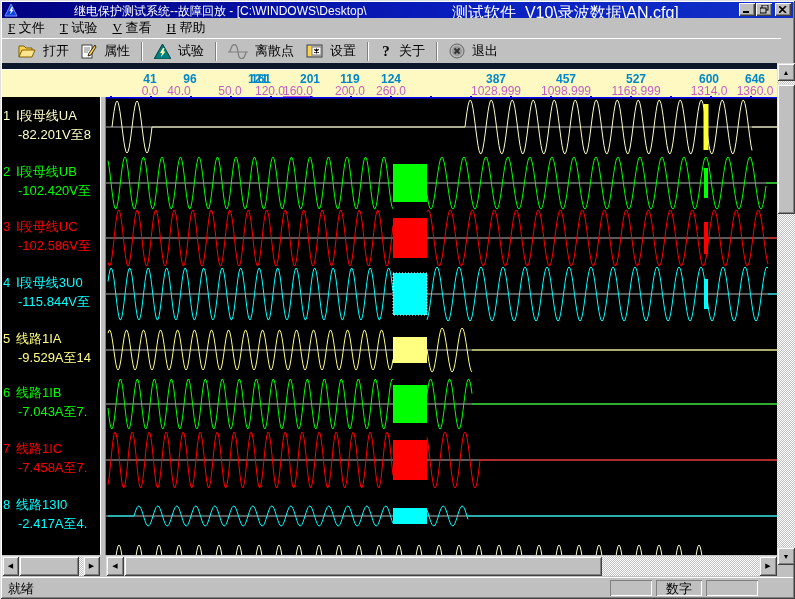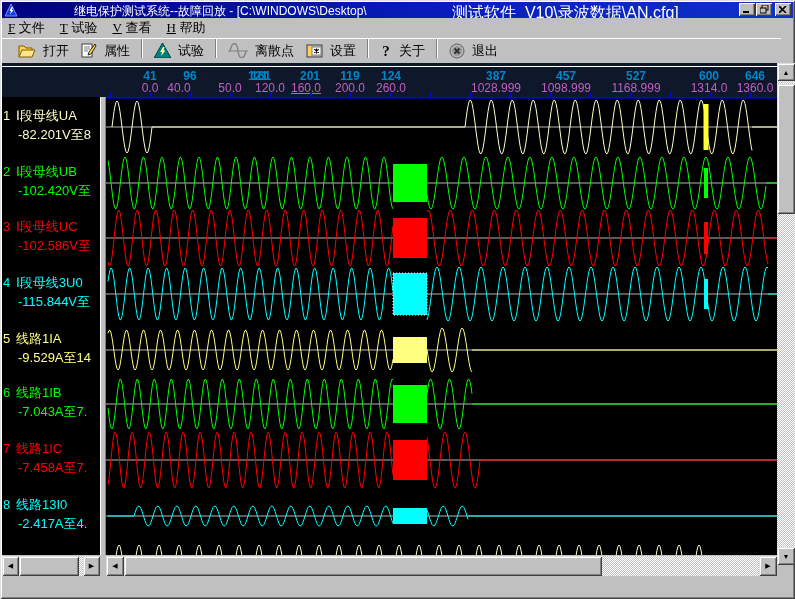--- a/index.html
+++ b/index.html
@@ -20,28 +20,28 @@
   .winbtn.close { margin-left:2px; }
 
   
   .menubar { position:absolute; left:2px; top:18px; right:2px; height:20px; background:#C0C0C0;
              display:flex; align-items:center; font-size:13px; color:#000; }
   .menu-item { padding:2px 9px 2px 6px; white-space:nowrap; }
   .menu-key { text-decoration:underline; font-family:"Liberation Serif",serif; }
 
   
   .toolbar { position:absolute; left:2px; top:38px; right:14px; height:25px; background:#C0C0C0;
-             border-top:1px solid #FFFFFF; display:flex; }
+             border-top:1px solid #FFFFFF; display:flex; align-items:center; }
   .tbtn { height:23px; display:flex; align-items:center; gap:7px; padding:0 6px; font-size:13px; color:#000; white-space:nowrap; }
   .tbtn svg { flex:0 0 auto; }
   .tsep { width:2px; height:19px; margin:0 5px; border-left:1px solid #808080; border-right:1px solid #FFFFFF; }
 
   
-  .ruler { position:absolute; left:2px; top:63px; width:775px; height:34px; background:#0f172a;
-           border-top:3px solid #0f172a; box-shadow: inset 0 1px 0 #FFFFFF; overflow:hidden; }
+  .ruler { position:absolute; left:2px; top:63px; width:775px; height:34px; background:#fef9c3;
+           border-top:6px solid #0f172a; box-shadow: inset 0 1px 0 #FFFFFF; overflow:hidden; }
   .r-sample { position:absolute; top:3px; transform:translateX(-50%); font-size:12px; font-weight:bold; }
   .r-time   { position:absolute; top:15px; transform:translateX(-50%); font-size:12px; }
   .r-tick   { position:absolute; top:27px; width:2px; height:7px; }
 
   
   .labels-pane { position:absolute; left:2px; top:97px; width:98px; height:458px; background:#000; overflow:hidden; }
   .splitter    { position:absolute; left:100px; top:97px; width:6px; height:458px; background:#C0C0C0;
                  box-shadow: inset 1px 0 0 #FFFFFF, inset -1px 0 0 #808080; }
   .wave-pane   { position:absolute; left:106px; top:97px; width:671px; height:458px; background:#000; overflow:hidden; }
   .ch-label { position:absolute; left:0; width:98px; font-size:13px; line-height:19px; white-space:nowrap; overflow:hidden; }
@@ -171,21 +171,21 @@
   <div class="ruler">
       <span class="r-sample" style="left: 148px; color: rgb(0, 135, 200);">41</span>
       <span class="r-time" style="left: 148px; color: rgb(192, 96, 192);">0.0</span>
       <span class="r-sample" style="left: 188px; color: rgb(0, 135, 200);">96</span>
       <span class="r-time" style="left: 177px; color: rgb(192, 96, 192);">40.0</span>
       <span class="r-sample" style="left: 228px; color: rgb(0, 135, 200); margin-left: 28px;">121</span>
       <span class="r-time" style="left: 228px; color: rgb(192, 96, 192);">50.0</span>
       <span class="r-sample" style="left: 259px; color: rgb(0, 135, 200);">161</span>
       <span class="r-time" style="left: 268px; color: rgb(192, 96, 192);">120.0</span>
       <span class="r-sample" style="left: 308px; color: rgb(0, 135, 200);">201</span>
-      <span class="r-time" style="left: 304px; color: rgb(192, 96, 192); text-decoration: underline;">160.0</span>
+      <span class="r-time" style="left: 296px; color: rgb(192, 96, 192); text-decoration: underline;">160.0</span>
       <span class="r-sample" style="left: 348px; color: rgb(0, 135, 200);">119</span>
       <span class="r-time" style="left: 348px; color: rgb(192, 96, 192);">200.0</span>
       <span class="r-sample" style="left: 389px; color: rgb(0, 135, 200);">124</span>
       <span class="r-time" style="left: 389px; color: rgb(192, 96, 192);">260.0</span>
       <span class="r-sample" style="left: 494px; color: rgb(0, 135, 200);">387</span>
       <span class="r-time" style="left: 494px; color: rgb(192, 96, 192);">1028.999</span>
       <span class="r-sample" style="left: 564px; color: rgb(0, 135, 200);">457</span>
       <span class="r-time" style="left: 564px; color: rgb(192, 96, 192);">1098.999</span>
       <span class="r-sample" style="left: 634px; color: rgb(0, 135, 200);">527</span>
       <span class="r-time" style="left: 634px; color: rgb(192, 96, 192);">1168.999</span>
@@ -335,14 +335,20 @@
     <div class="checker" style="position:absolute;left:0;top:0;width:98px;height:20px;"></div>
     <div class="sbtn" style="left:0;top:0;width:17px;height:20px;">
         <span>◀</span>
       </div>
     <div class="sthumb" style="left:17px;top:0;width:60px;height:20px;"></div>
     <div class="sbtn" style="left:81px;top:0;width:17px;height:20px;">
         <span>▶</span>
       </div>
   </div>
 
+  <div class="statusbar">
+    <span class="status-ready">就绪</span>
+    <span class="status-panel" style="left:608px;width:42px;"></span>
+    <span class="status-panel" style="left:654px;width:46px;">数字</span>
+    <span class="status-panel" style="left:704px;width:52px;"></span>
+  </div>
 
 </div>
 
 </body></html>

